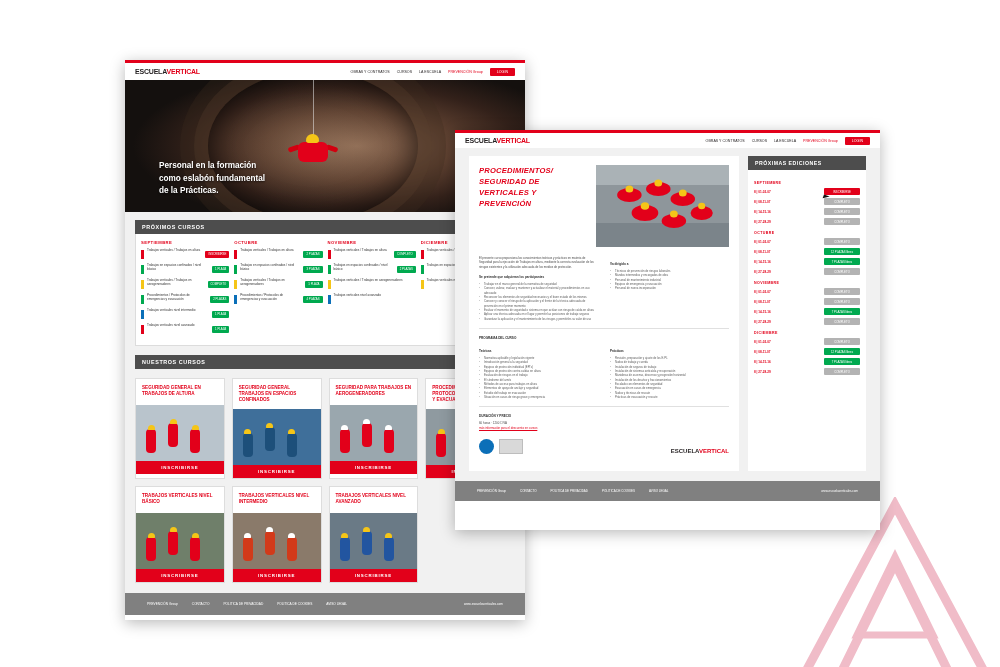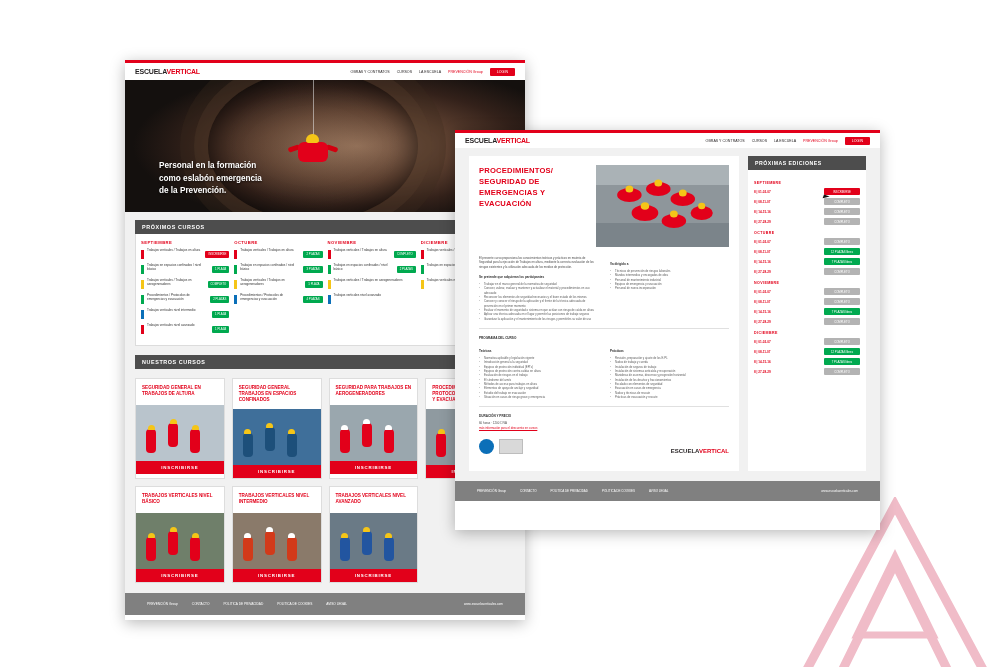--- a/index.html
+++ b/index.html
@@ -298,21 +298,21 @@
   }
 
   .detail-main {
     background: #ffffff;
     flex: 1;
     padding: 9px 10px;
     box-sizing: border-box;
     min-width: 0;
     position: relative;
   }
-  .detail-head { display: flex; gap: 4px; }
+  .detail-head { display: flex; gap: 4px; font-style: italic; }
   .detail-title {
     color: #e2001a;
     font-weight: bold;
     font-size: 7.6px;
     line-height: 1.45;
     width: 45%;
     letter-spacing: 0.2px;
   }
   .detail-photo {
     flex: 1;
@@ -461,22 +461,22 @@
       <div class="hero-rings"></div>
       <div class="hero-rope"></div>
       <div class="hero-worker">
         <div class="arm-l"></div>
           <div class="arm-r"></div>
         <div class="body"></div>
           <div class="helmet"></div>
       </div>
       <div class="hero-caption">
         <div>Personal en la formación</div>
-        <div>como eslabón emergencia</div>
-        <div>de la Prevención.</div>
+        <div>como eslabón fundamental</div>
+        <div>de la Prácticas.</div>
       </div>
     </div>
 
     <div class="page-body">
 
       <div class="section-bar">PRÓXIMOS CURSOS</div>
       <div class="courses-panel" id="months-container">
           <div class="month-col">
             <div class="month-name">SEPTIEMBRE</div>
             <div class="course-row">
@@ -688,22 +688,22 @@
       </div>
     </div>
 
     <div class="content">
 
       <div class="detail-main">
         <div class="detail-head">
           <div class="detail-title">
             <div>PROCEDIMIENTOS/</div>
             <div>SEGURIDAD DE</div>
-            <div>EMERGENCIAS Y</div>
-            <div>EVACUACIÓN</div>
+            <div>VERTICALES Y</div>
+            <div>PREVENCIÓN</div>
           </div>
           <div class="detail-photo">
             <svg viewBox="0 0 120 82" preserveAspectRatio="none" style="position:absolute;inset:0;width:100%;height:100%">
               <rect width="120" height="82" fill="#8e969b"></rect>
               <rect x="0" y="0" width="120" height="20" fill="#aab2b6"></rect>
               <rect x="0" y="58" width="120" height="24" fill="#7b848a"></rect>
               <g fill="#e2001a">
                 <ellipse cx="30" cy="30" rx="11" ry="7"></ellipse>
                 <ellipse cx="56" cy="24" rx="11" ry="7"></ellipse>
                 <ellipse cx="78" cy="34" rx="11" ry="7"></ellipse>

